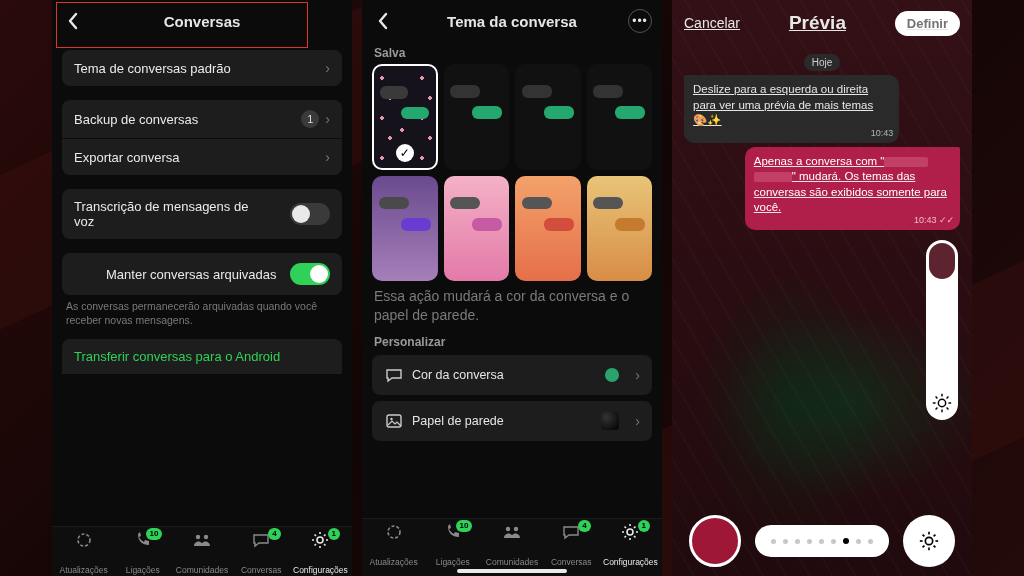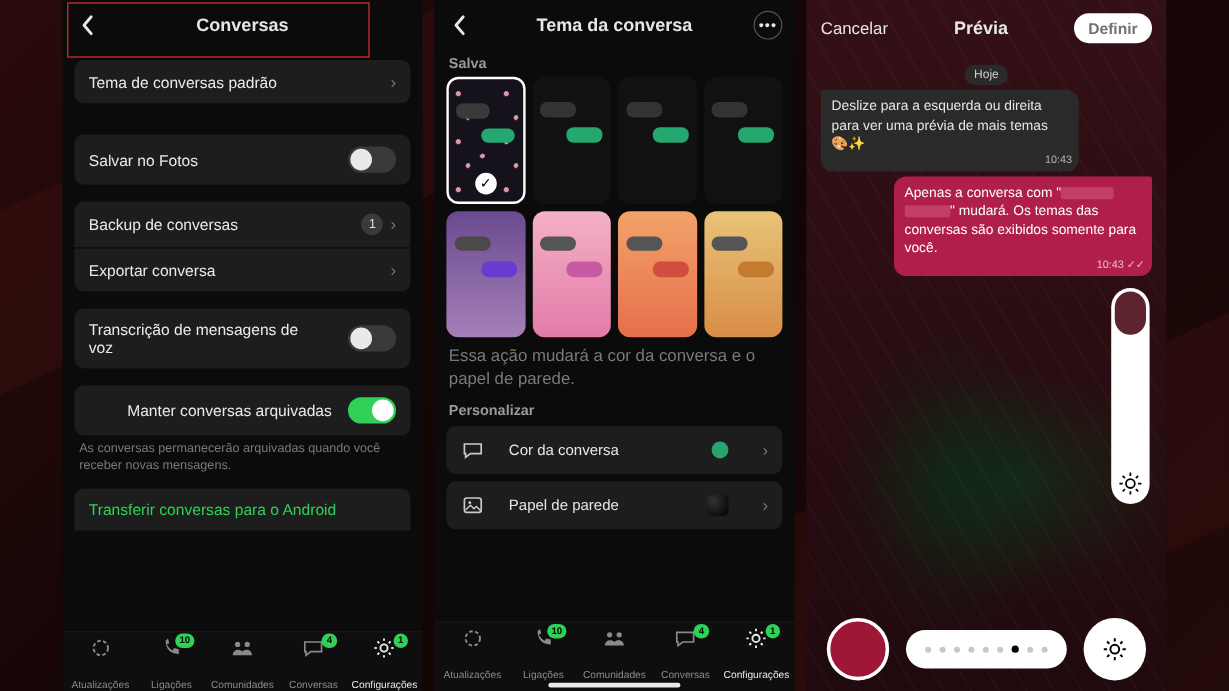--- a/index.html
+++ b/index.html
@@ -42,38 +42,38 @@
   .home-wrap { background:#0e0e0e; }
 
   
   .section-title { color:#9a9a9a; font-size:12px; margin:4px 2px; font-weight:600; }
   .grid { display:grid; grid-template-columns:repeat(4,1fr); gap:6px; }
   .thumb { aspect-ratio: 0.62; border-radius:10px; overflow:hidden; position:relative; background:#222; }
   .thumb.sel { border:2px solid #fff; }
   .thumb .bubble-in { position:absolute; top:20%; left:10%; width:46%; height:12%; border-radius:6px; }
   .thumb .bubble-out { position:absolute; top:40%; right:10%; width:46%; height:12%; border-radius:6px; }
   .thumb .check { position:absolute; bottom:6px; left:50%; transform:translateX(-50%); width:18px; height:18px; border-radius:50%; background:#fff; color:#000; font-size:12px; display:flex; align-items:center; justify-content:center; }
-  .row2 { background:#1d1d1d; border-radius:8px; padding:10px 12px; display:flex; align-items:center; gap:20px; margin-top:6px; }
+  .row2 { background:#1d1d1d; border-radius:8px; padding:10px 12px; display:flex; align-items:center; gap:8px; margin-top:6px; }
   .row2 .ico { width:20px; height:20px; display:flex; align-items:center; justify-content:center; }
   .spacer { flex:1; }
   .dot { width:14px; height:14px; border-radius:50%; background:#2ba36f; }
   .wallthumb { width:18px; height:18px; border-radius:4px; background:radial-gradient(circle at 30% 30%, #333, #000); }
   .note { color:#7a7a7a; font-size:14px; line-height:1.35; margin:6px 2px 10px; }
 
   
   .ph3bg { position:absolute; inset:0; background:linear-gradient(#331016,#200a0d); }
   .leaf { position:absolute; inset:0; background:
      radial-gradient(ellipse 220px 160px at 60% 70%, rgba(10,60,30,.55), transparent 60%),
      radial-gradient(ellipse 160px 220px at 40% 70%, rgba(8,45,22,.55), transparent 60%);
   }
   .stripes { position:absolute; inset:0; background:repeating-linear-gradient(60deg, rgba(255,255,255,0) 0 18px, rgba(255,255,255,.02) 18px 20px); }
-  .ph3 { position:relative; width:100%; height:100%; display:flex; flex-direction:column; }
+  .ph3 { position:relative; width:100%; height:100%; display:flex; flex-direction:column;text-decoration:underline; }
   .hdr3 { display:flex; align-items:center; justify-content:space-between; height:46px; padding:0 12px; color:#e8e8e8; }
   .hdr3 .cancel { font-size:14px; }
-  .hdr3 .title3 { font-weight:700; font-size:15px; }
+  .hdr3 .title3 { font-weight:700; font-size:19px; }
   .hdr3 .btn { background:#fff; color:#737373; font-weight:700; font-size:13px; border-radius:14px; padding:5px 12px; }
   .chat { flex:1; padding:8px 12px; position:relative; }
   .daypill { background:#2a2a2a; color:#cfcfcf; font-size:10px; border-radius:10px; padding:3px 8px; display:inline-block; }
   .center { text-align:center; margin-bottom:4px; }
   .msg { max-width:78%; border-radius:10px; padding:7px 9px 5px; font-size:11.5px; line-height:1.35; margin:4px 0; position:relative; }
   .msg.in { background:#2a2a2a; color:#e6e6e6; border-top-left-radius:2px; }
   .msg.out { background:#b01f49; color:#fff; margin-left:auto; border-top-right-radius:2px; }
   .msg .ts { font-size:9px; opacity:.7; position:absolute; right:6px; bottom:3px; }
   .msg.out .ts::after { content:" ✓✓"; font-size:9px; }
   .redact { display:inline-block; background:#c24066; height:10px; border-radius:2px; vertical-align:middle; }
@@ -105,24 +105,20 @@
       </div>
       <div class="title">Conversas</div>
     </div>
     <div class="body">
       <div class="highlight" style="top:2px;left:4px;width:252px;height:46px;"></div>
       <div class="row">
         <span class="label">Tema de conversas padrão</span>
         <span class="chev">›</span>
       </div>
 
-      <div class="row" style="margin-top:26px;">
-        <span class="label">Salvar no Fotos</span>
-        <div class="toggle off"></div>
-      </div>
 
       <div class="row group-top" style="margin-top:14px;">
         <span class="label">Backup de conversas</span>
         <span style="display:flex;align-items:center;">
           <span class="badge">1</span>
           <span class="chev">›</span>
         </span>
       </div>
       <div class="row group-bot">
         <span class="label">Exportar conversa</span>

